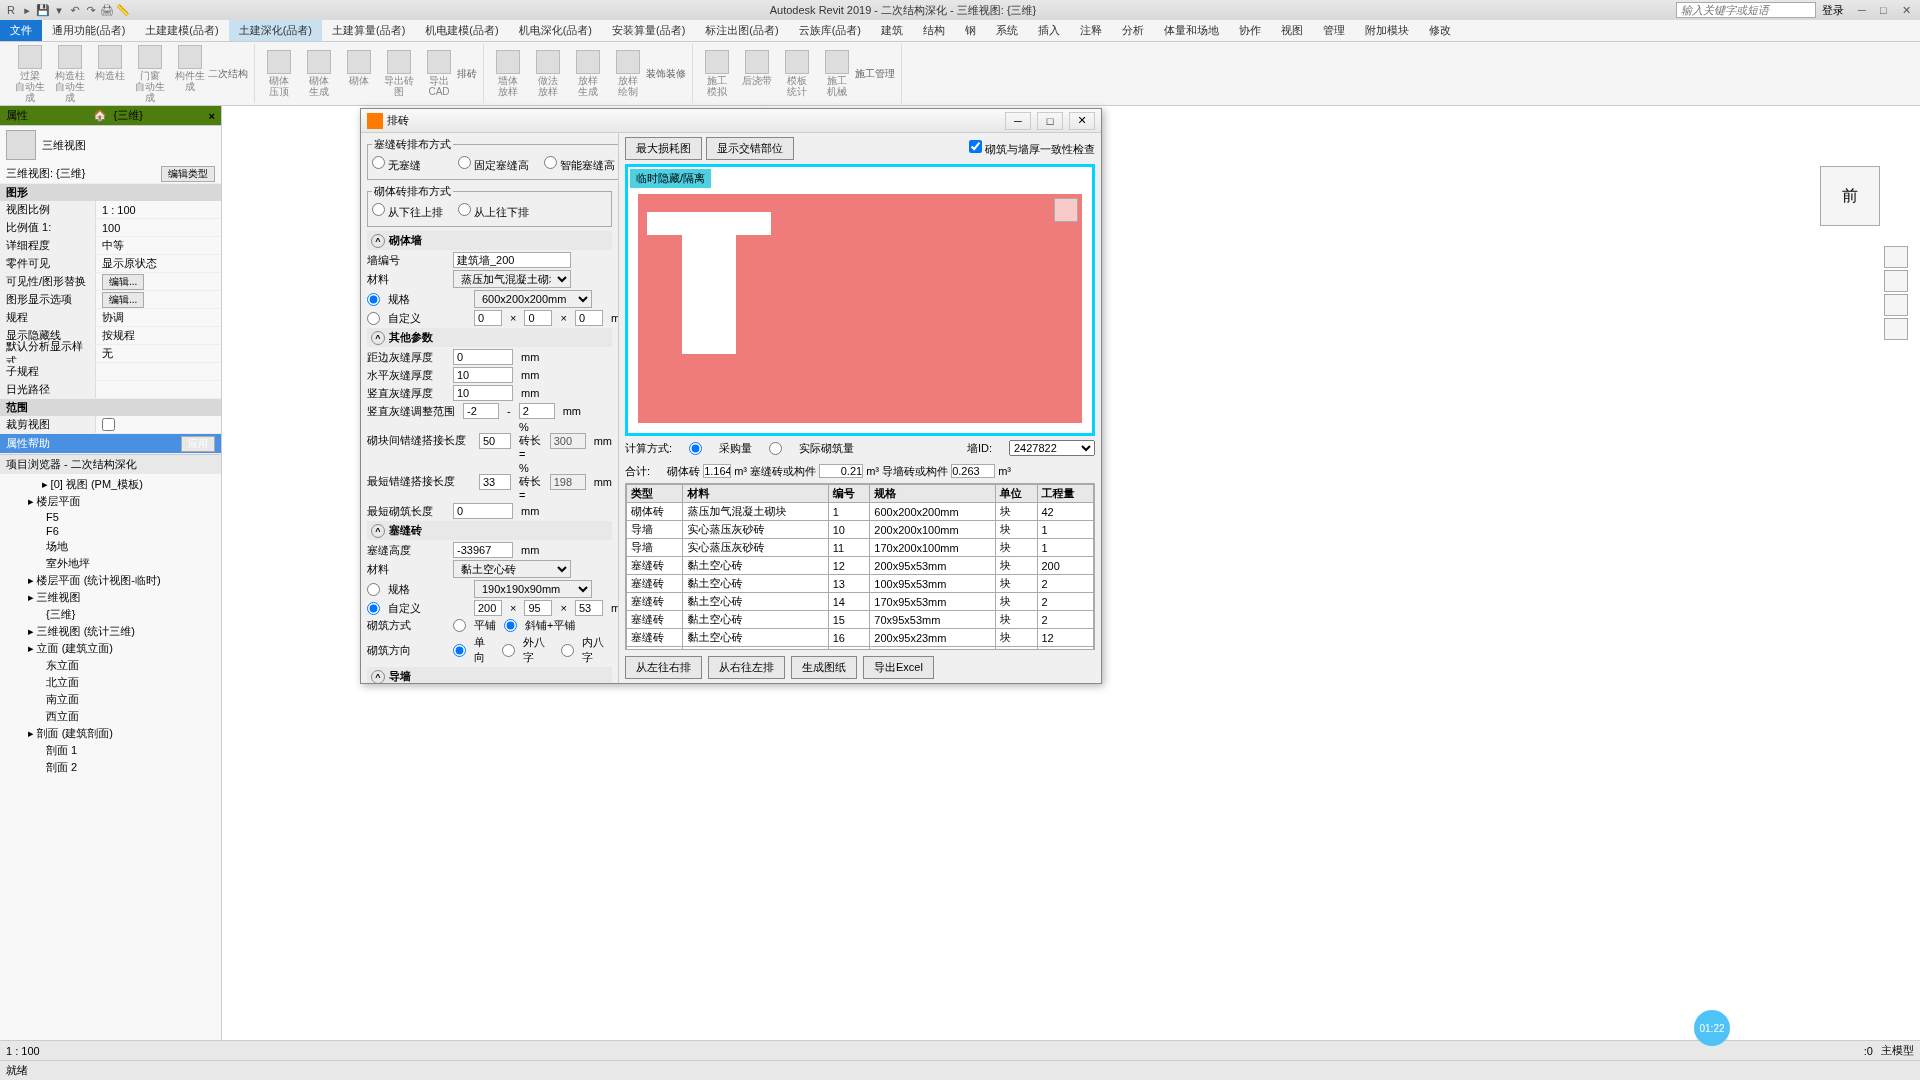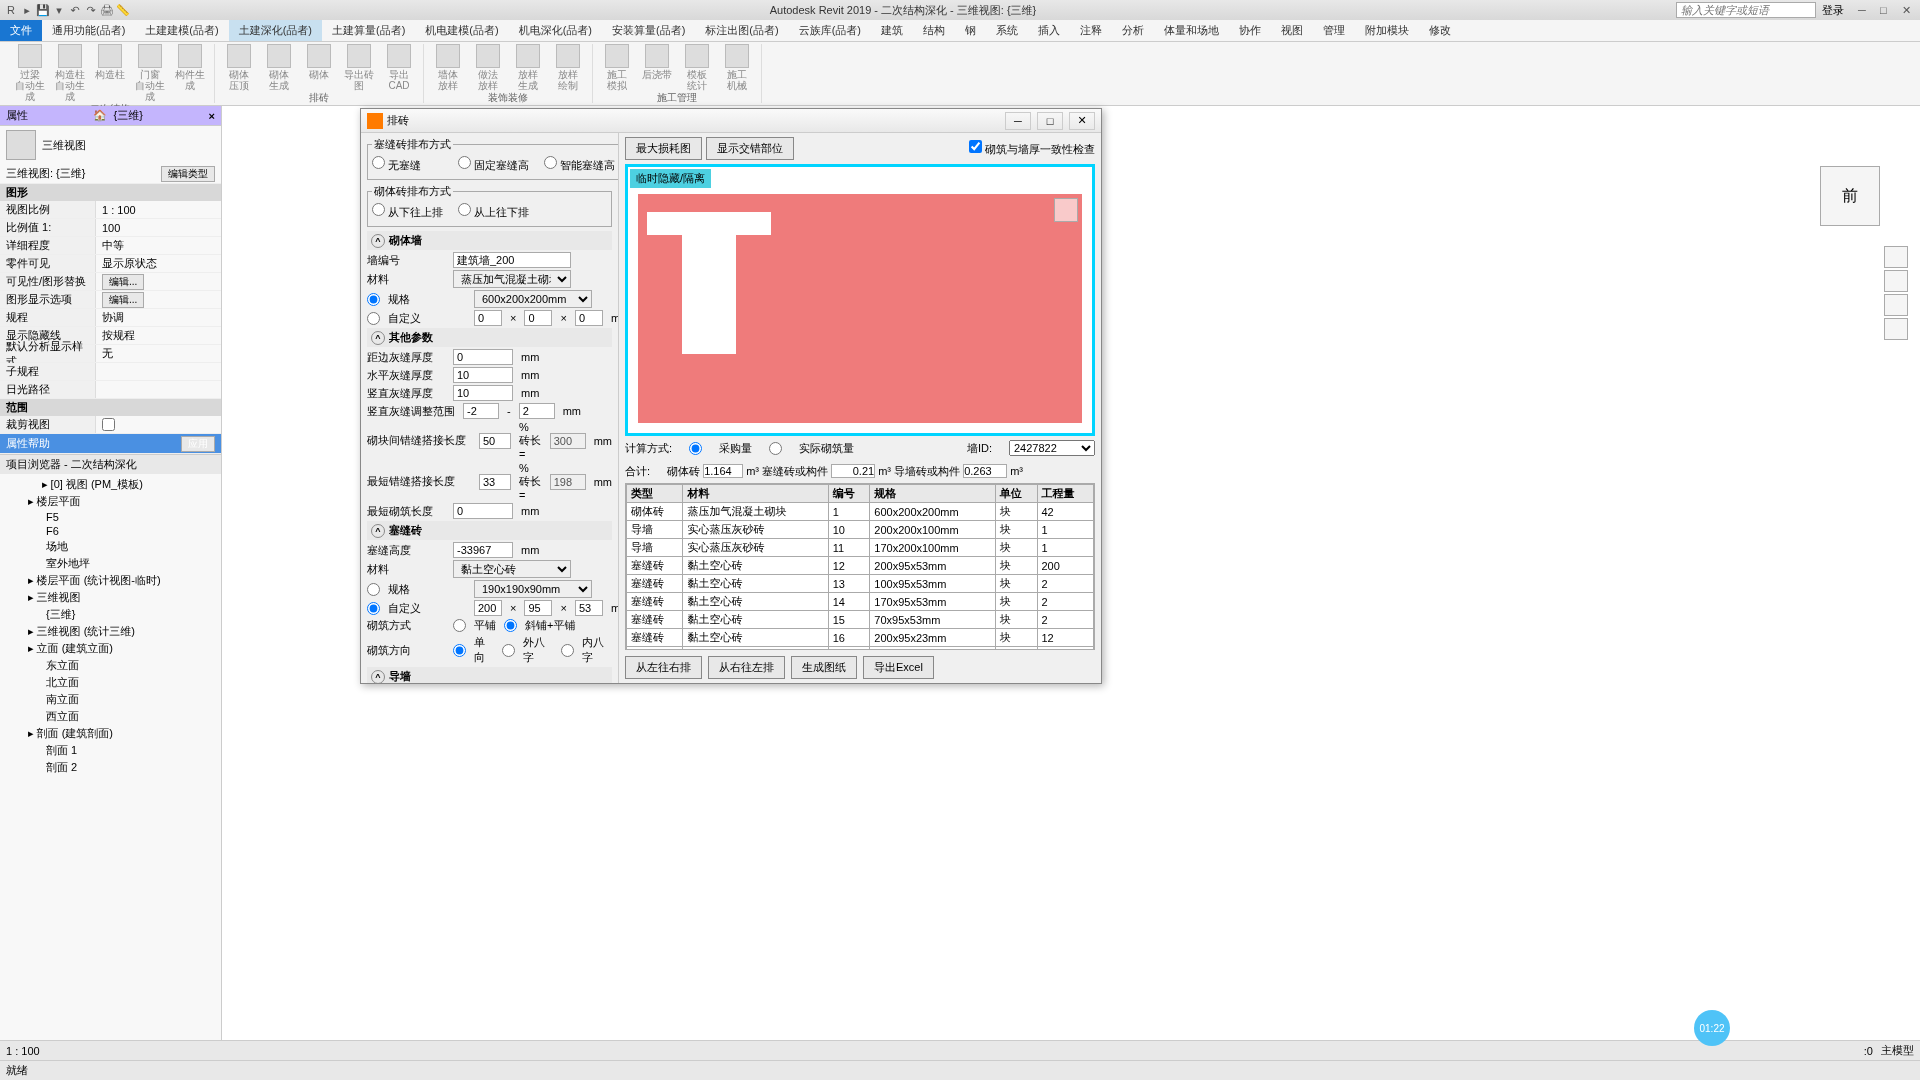--- a/index.html
+++ b/index.html
@@ -9,29 +9,29 @@
 .title-bar .toolbar-icons span { width: 14px; height: 14px; display: inline-flex; align-items: center; justify-content: center; color: #555; }
 .title-text { flex: 1; text-align: center; color: #333; font-size: 11px; }
 .search-box { width: 140px; height: 16px; background: white; border: 1px solid #aaa; padding: 0 4px; color: #aaa; font-style: italic; }
 .win-controls { display: flex; gap: 8px; margin-left: 8px; }
 .win-controls span { width: 14px; color: #555; }
 .ribbon-tabs { height: 22px; background: #f5f5f5; display: flex; border-bottom: 1px solid #ccc; }
 .ribbon-tabs .tab { padding: 3px 10px; color: #333; cursor: pointer; }
 .ribbon-tabs .tab.active { background: #c8e0f0; }
 .ribbon-tabs .tab.file { background: #1976d2; color: white; }
 .ribbon-body { height: 64px; background: #f5f5f5; display: flex; border-bottom: 1px solid #ccc; padding: 2px 6px; }
-.ribbon-group { display: flex; flex-direction: column; align-items: center; border-right: 1px solid #ddd; padding: 0 6px; }
+.ribbon-group { display: flex; flex-direction: row; align-items: center; border-right: 1px solid #ddd; padding: 0 6px; }
 .ribbon-group .icons { display: flex; gap: 4px; flex: 1; }
 .ribbon-btn { width: 36px; display: flex; flex-direction: column; align-items: center; gap: 1px; color: #888; }
 .ribbon-btn .ico { width: 24px; height: 24px; background: #ddd; border: 1px solid #bbb; }
 .ribbon-btn .lbl { font-size: 10px; text-align: center; line-height: 11px; }
 .ribbon-group .group-label { font-size: 10px; color: #666; }
 .main { display: flex; height: calc(100vh - 146px); }
 .left-panel { width: 222px; background: #f8f8f8; border-right: 1px solid #ccc; display: flex; flex-direction: column; }
-.panel-header { height: 20px; background: #c4b5fd; border-bottom: 1px solid #ccc; display: flex; align-items: center; padding: 0 6px; }
+.panel-header { height: 20px; background: #4d7c0f; border-bottom: 1px solid #ccc; display: flex; align-items: center; padding: 0 6px; }
 .panel-header .close { margin-left: auto; font-weight: bold; }
 .props-selector { display: flex; align-items: center; padding: 4px 6px; gap: 6px; }
 .props-selector .cube { width: 30px; height: 30px; background: #ddd; border: 1px solid #aaa; }
 .props-row { height: 20px; display: flex; align-items: center; padding: 0 6px; border-bottom: 1px solid #eee; }
 .props-grid { flex: 0 0 auto; }
 .prop-item { display: flex; height: 18px; border-bottom: 1px solid #eee; }
 .prop-item .k { width: 96px; padding: 0 6px; background: #f0f0f0; border-right: 1px solid #ddd; display: flex; align-items: center; }
 .prop-item .v { flex: 1; padding: 0 6px; display: flex; align-items: center; }
 .prop-cat { background: #d8d8d8; font-weight: bold; padding: 1px 6px; }
 .prop-btn { background: #e8e8e8; border: 1px solid #aaa; padding: 0 6px; font-size: 10px; }
@@ -487,21 +487,21 @@
         <span>计算方式:</span>
         <input type="radio" name="calc" checked="" style="">
           <span>采购量</span>
         <input type="radio" name="calc" style="">
           <span>实际砌筑量</span>
         <span style="margin-left:auto">墙ID:</span>
         <select style="width:86px"><option>2427822</option></select>
       </div>
       <div class="calc-row">
         <span>合计:</span>
-        <span id="totals"> 砌体砖 <input type="text" style="width: 40px; border: 1px solid rgb(170, 170, 170);" value="1.164"> m³  塞缝砖或构件 <input type="text" style="width: 44px; border: 1px solid rgb(170, 170, 170); text-align: right;" value="0.21"> m³  导墙砖或构件 <input type="text" style="width: 44px; border: 1px solid rgb(170, 170, 170);" value="0.263"> m³ </span>
+        <span id="totals"> 砌体砖 <input type="text" style="width: 28px; border: 1px solid rgb(170, 170, 170);" value="1.164"> m³  塞缝砖或构件 <input type="text" style="width: 44px; border: 1px solid rgb(170, 170, 170); text-align: right;" value="0.21"> m³  导墙砖或构件 <input type="text" style="width: 44px; border: 1px solid rgb(170, 170, 170);" value="0.263"> m³ </span>
       </div>
       <div class="tbl-wrap">
         <table class="tbl">
           <thead>
               <tr id="tbl-head">
                 <th>类型</th>
                 <th>材料</th>
                 <th>编号</th>
                 <th>规格</th>
                 <th>单位</th>

